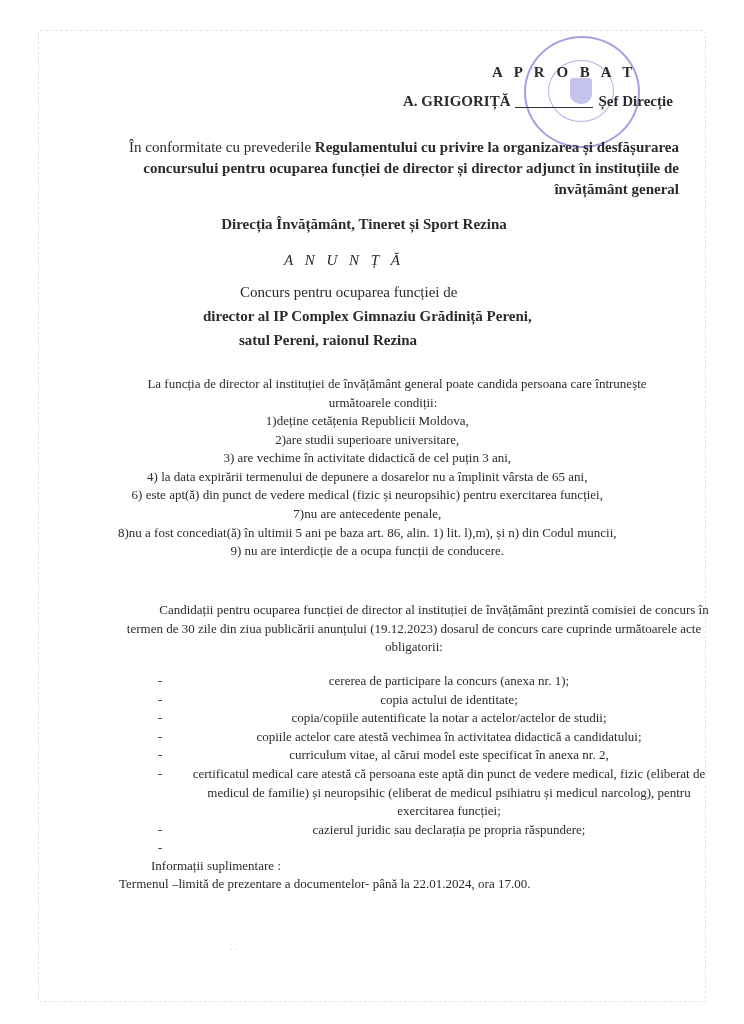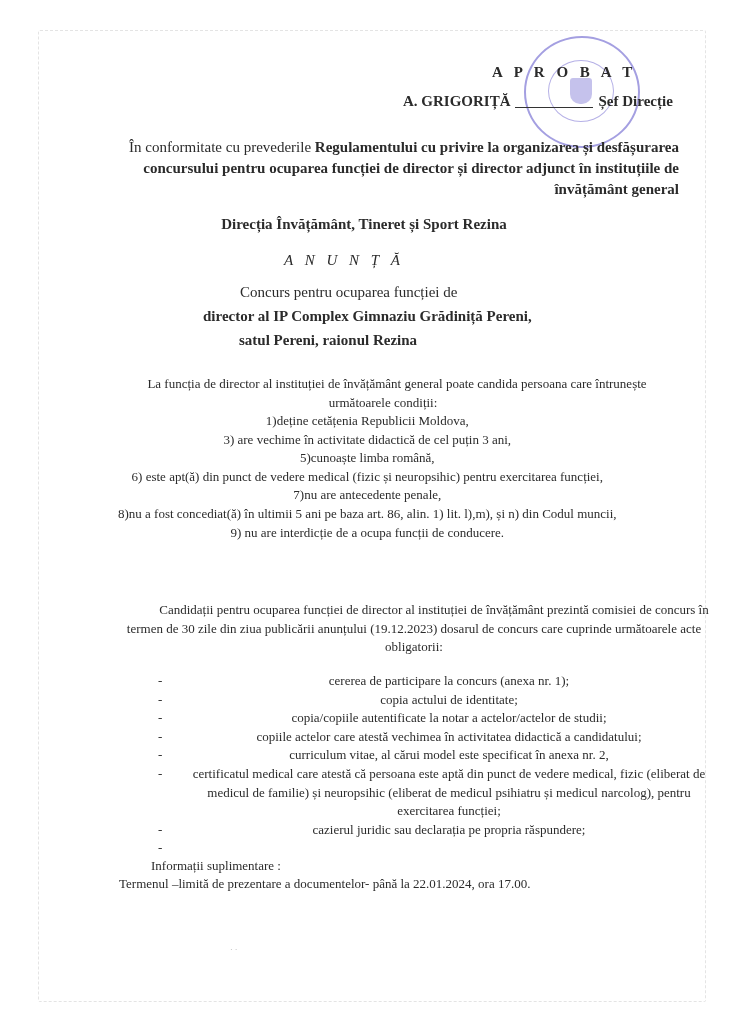--- a/index.html
+++ b/index.html
@@ -69,22 +69,23 @@
 <div class="abs org">Direcția  Învățământ, Tineret și Sport  Rezina</div>
 <div class="abs announce">A N U N Ț Ă</div>
 
 <div class="abs contest1">Concurs  pentru ocuparea funcției de</div>
 <div class="abs contest2">director al  IP Complex Gimnaziu Grădiniță Pereni,</div>
 <div class="abs contest3">satul Pereni, raionul Rezina</div>
 
 <div class="abs body-text cond-intro">La funcția de director al instituției de învățământ general poate candida persoana care întrunește următoarele condiții:</div>
 <div class="abs body-text cond-list">
   <div> 1)deține cetățenia Republicii Moldova,</div>
+  <div> 2)are studii   superioare universitare,</div>
   <div>3) are vechime  în activitate didactică de cel puțin 3 ani,</div>
-  <div>5)cunoaște  limba  română,</div>
+  <div>4) la data expirării termenului de depunere a dosarelor nu a împlinit  vârsta de 65 ani,</div>
   <div>6) este apt(ă) din punct de vedere  medical (fizic și neuropsihic) pentru exercitarea funcției,</div>
   <div>7)nu are antecedente penale,</div>
   <div>8)nu a fost concediat(ă) în ultimii  5 ani  pe baza art. 86, alin. 1) lit. l),m), și n) din Codul muncii,</div>
   <div>9) nu are interdicție de a ocupa funcții de conducere.</div>
 </div>
 
 <div class="abs body-text cand">
   <div class="first">Candidații pentru ocuparea funcției de director al instituției de învățământ prezintă comisiei de  concurs în termen de 30 zile din ziua publicării anunțului (19.12.2023) dosarul de concurs  care cuprinde următoarele acte obligatorii:</div>
 </div>
 

